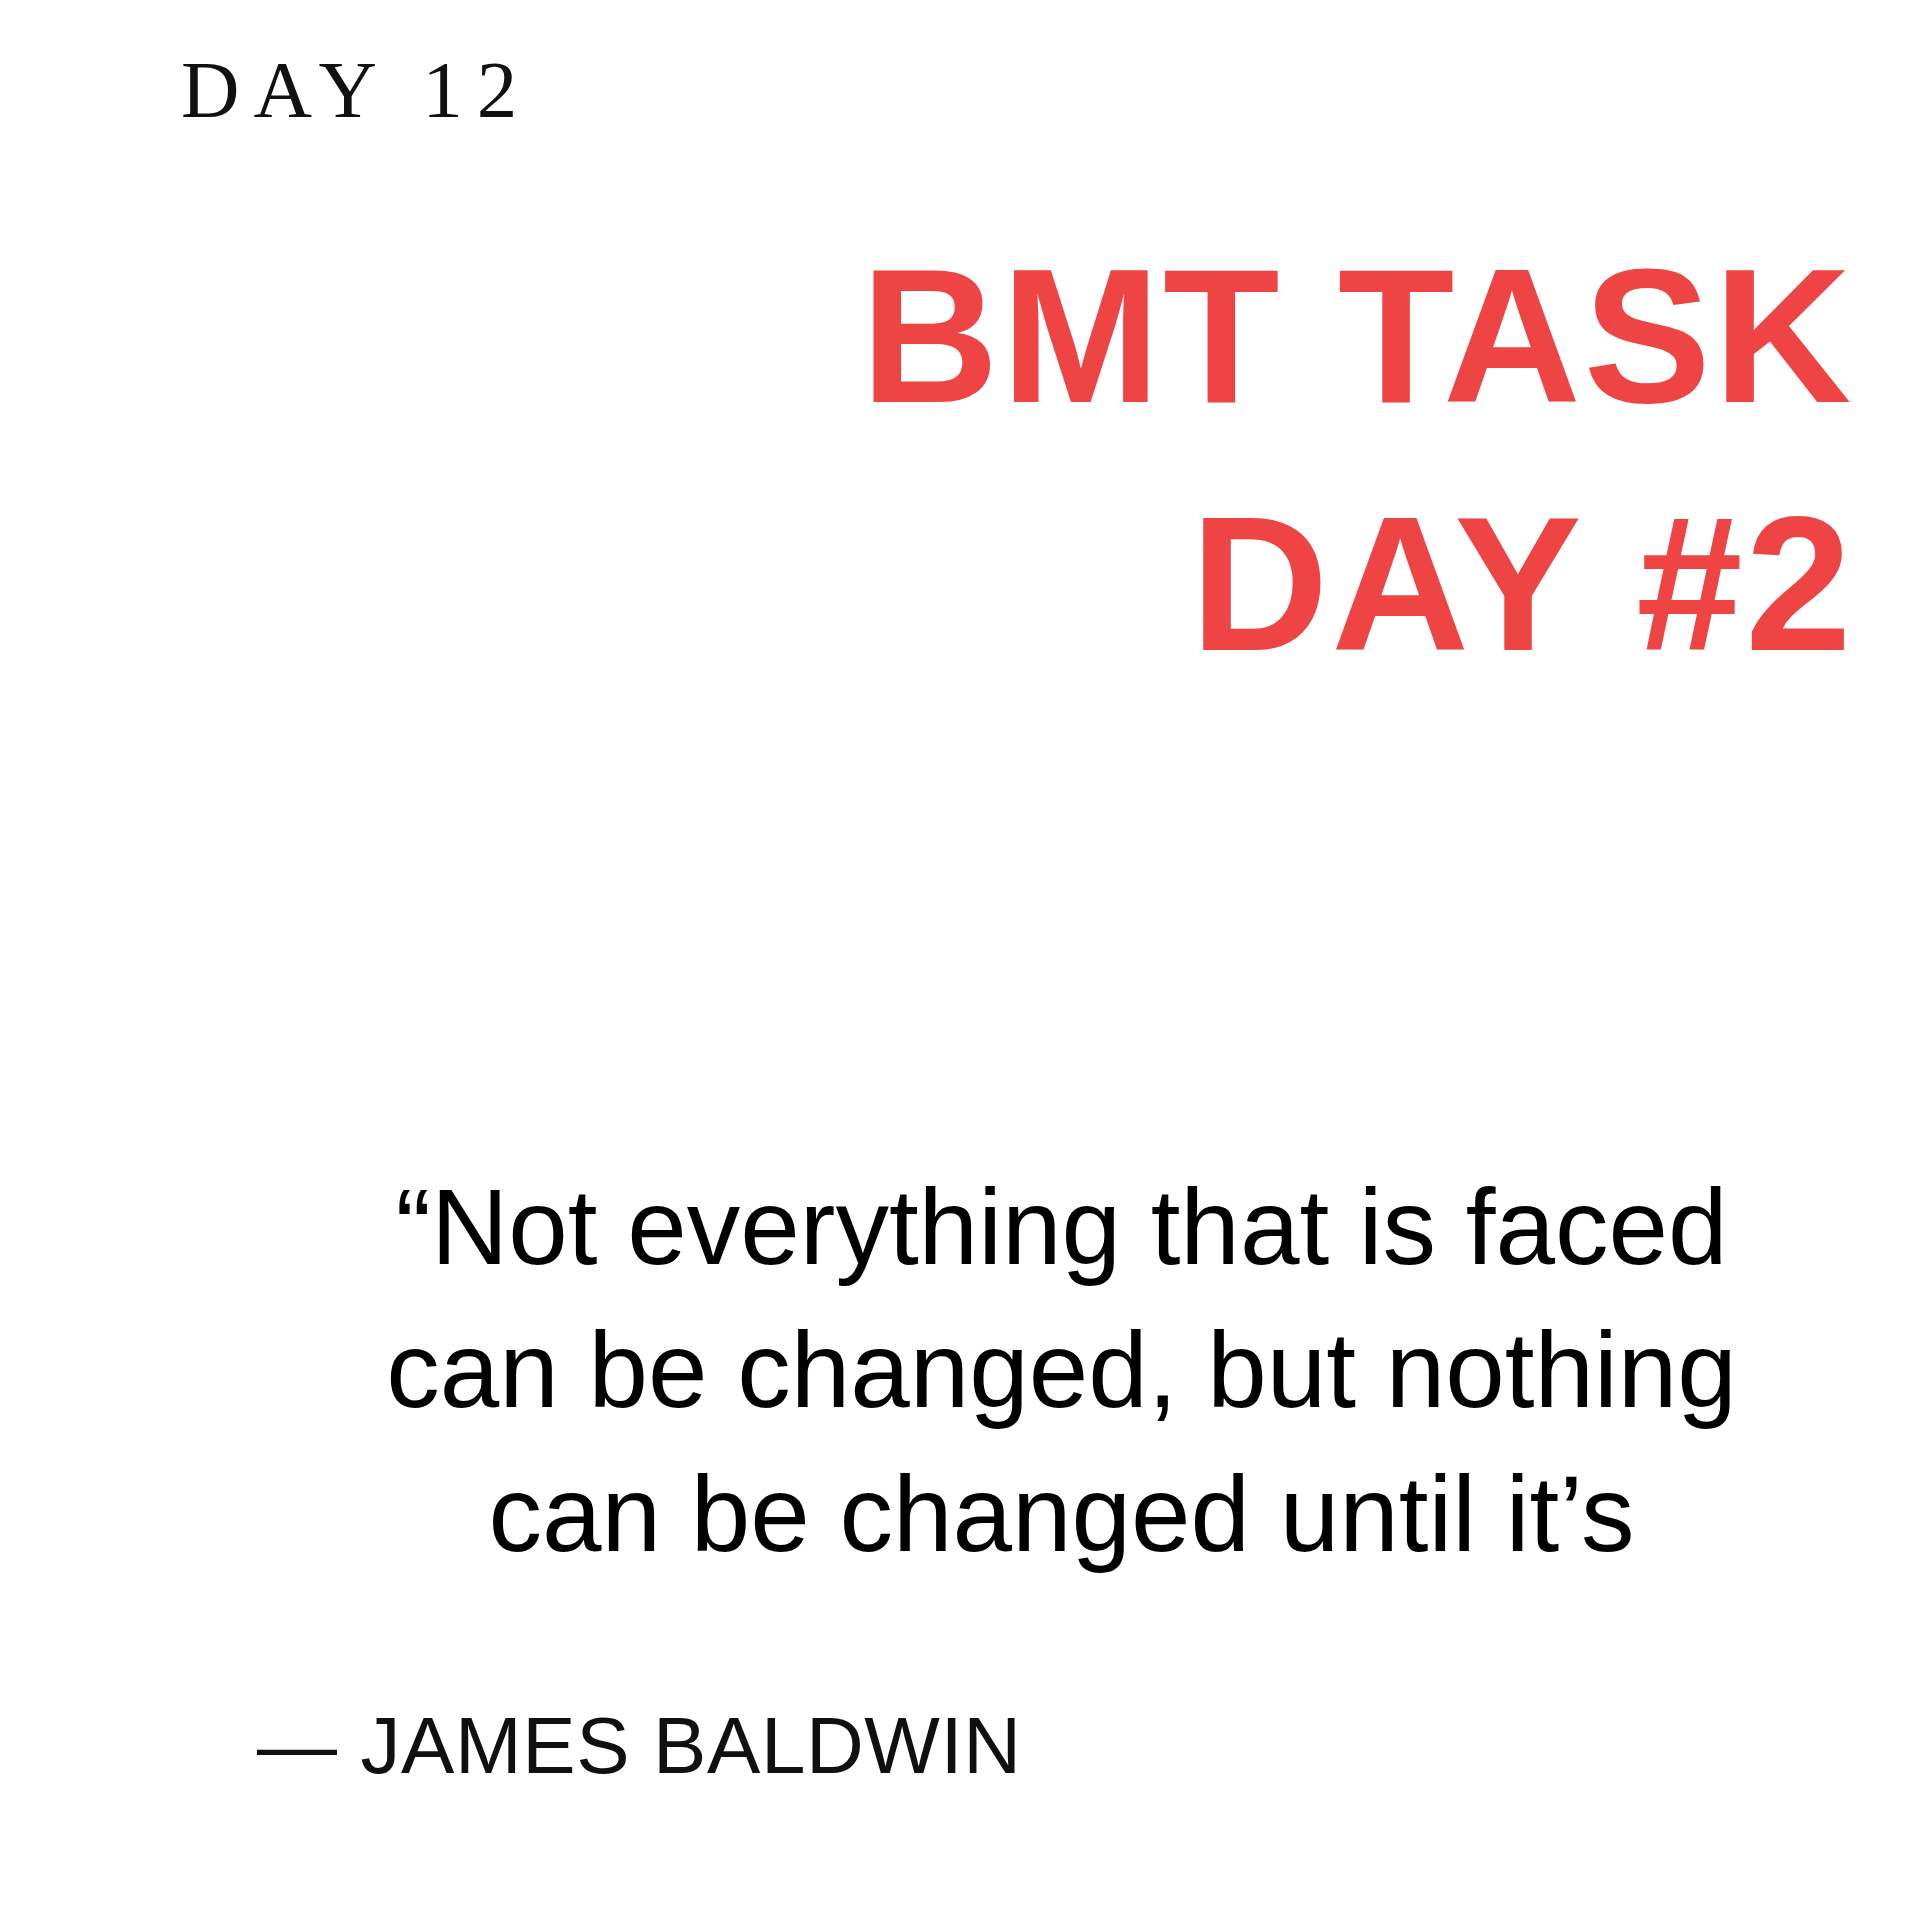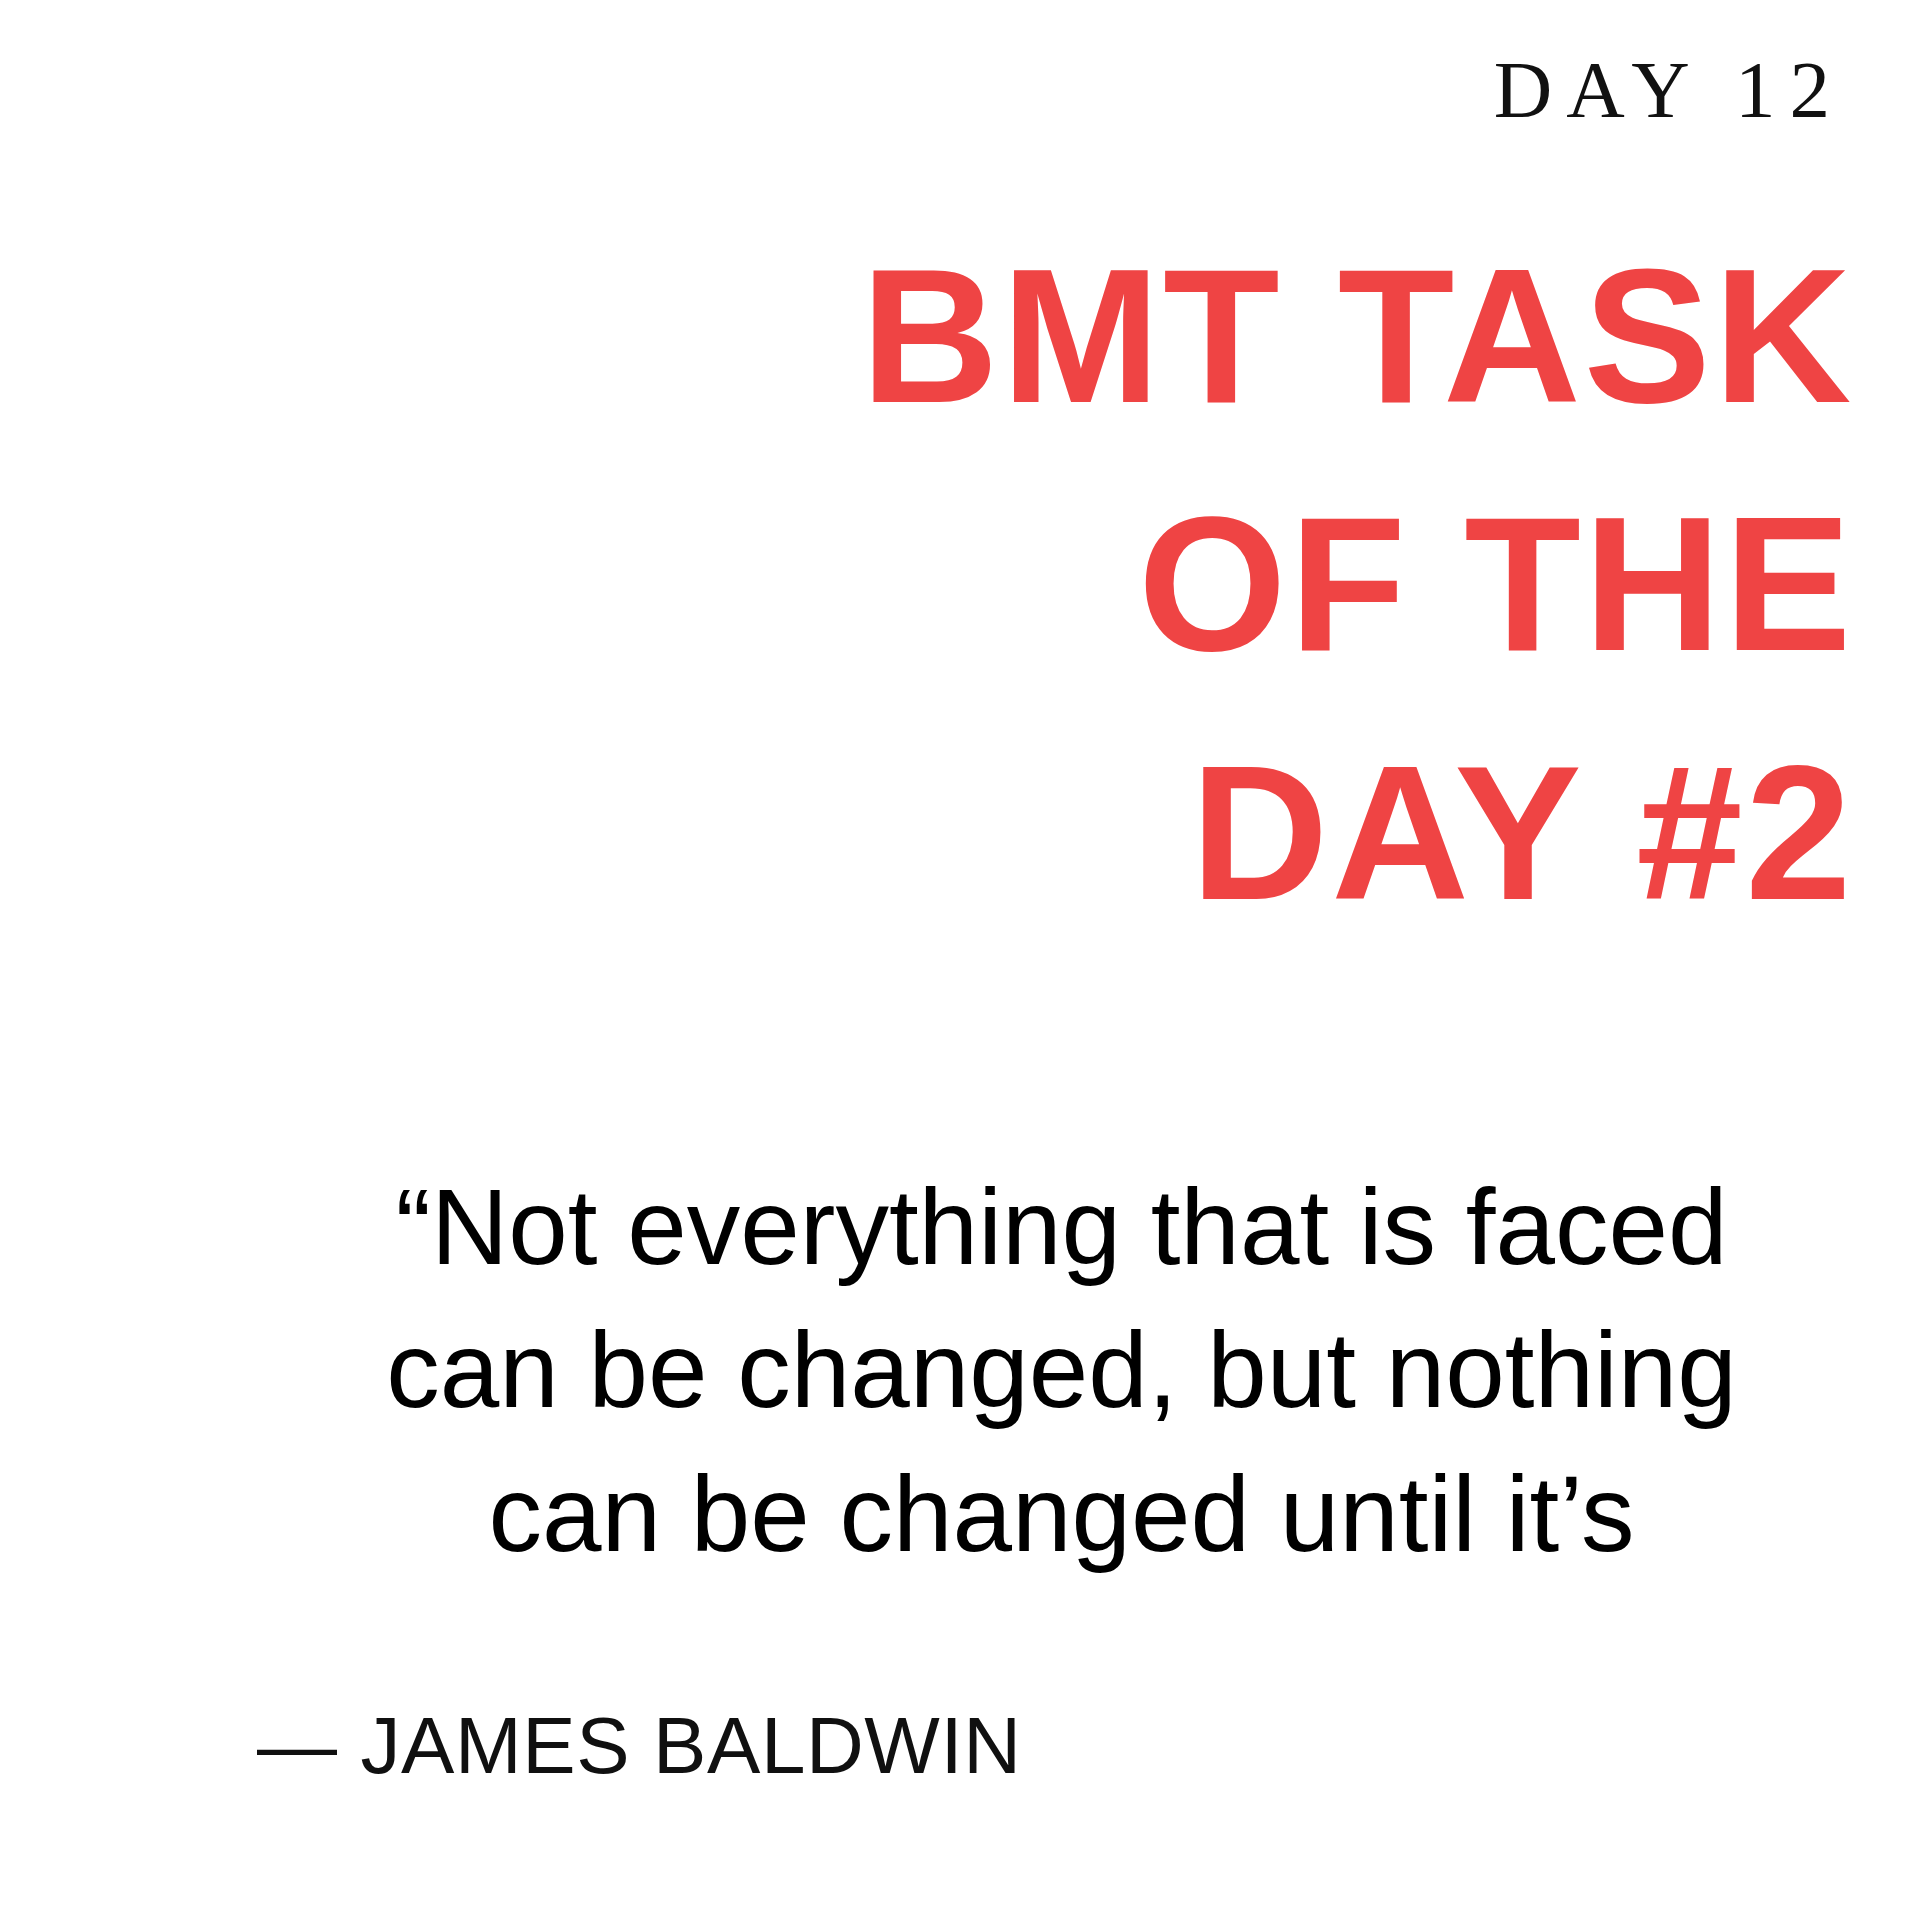--- a/index.html
+++ b/index.html
@@ -12,24 +12,24 @@
     width: 1926px;
     height: 1926px;
     background: #ffffff;
     overflow: hidden;
     box-sizing: border-box;
   }
 
   
   #day-label {
     position: absolute;
-    right: 82px;
+    right: 76px;
     top: 50px;
     width: 1669px;
-    text-align: right;
+    text-align: left;
     font-family: "Liberation Serif", "DejaVu Serif", serif;
     font-size: 81px;
     line-height: 1.0;
     letter-spacing: 14px;
     color: #111111;
     font-weight: 400;
     white-space: pre;
   }
 
   
@@ -90,21 +90,20 @@
 </style>
 </head>
 <body>
 
 <div id="card">
 
   <div id="day-label">DAY 12</div>
 
   <div id="headline">
     <span class="headline-line">BMT TASK</span>
-    <span class="headline-line">OF THE</span>
     <span class="headline-line">DAY #2</span>
   </div>
 
   <div id="quote">
     <span class="quote-line">“Not everything that is faced</span>
     <span class="quote-line">can be changed, but nothing</span>
     <span class="quote-line">can be changed until it’s</span>
   </div>
 
   <div id="attribution">— JAMES BALDWIN</div>

